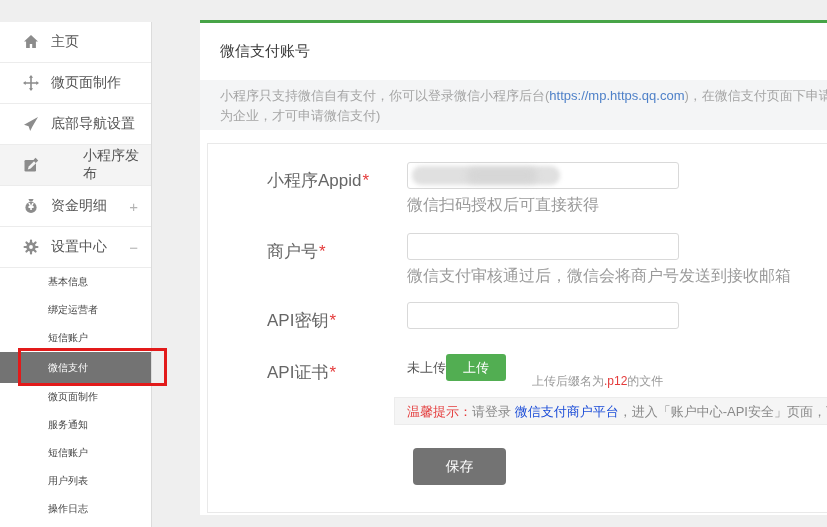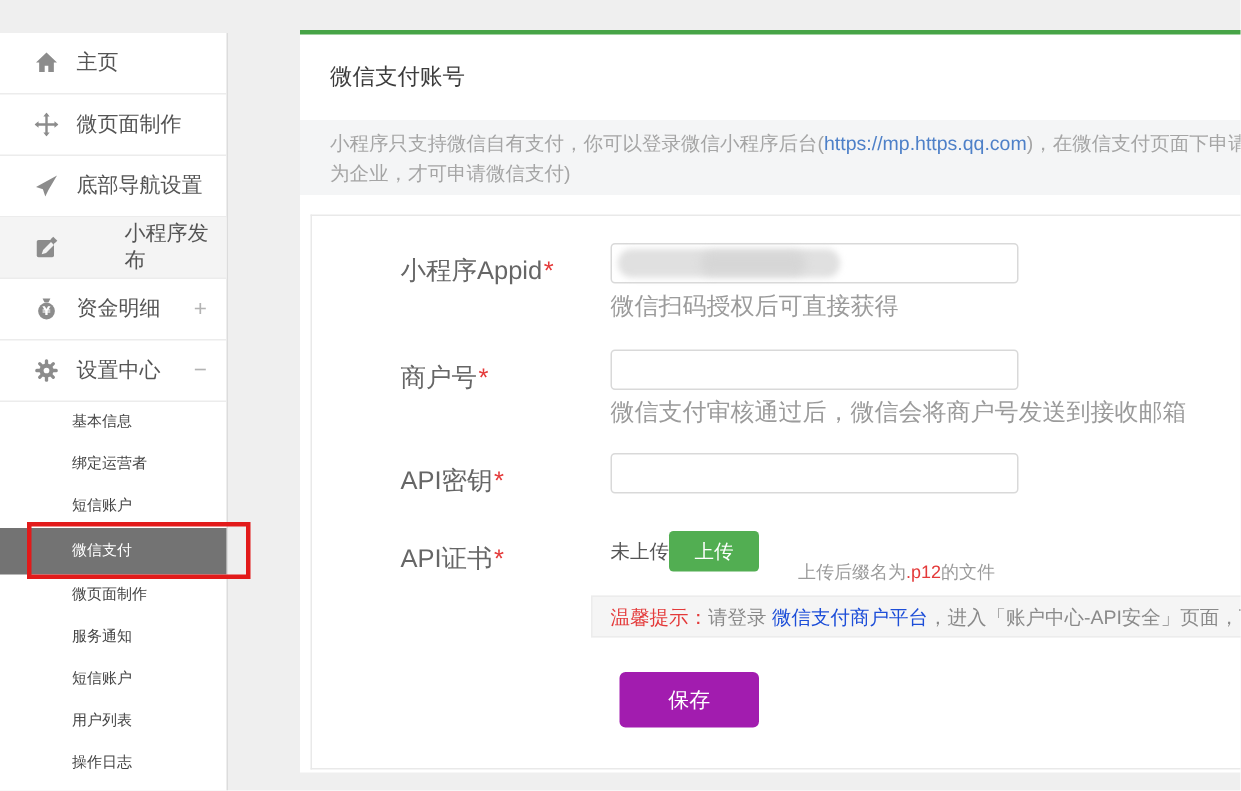--- a/index.html
+++ b/index.html
@@ -94,21 +94,21 @@
   .notice {
     display:inline-block; height:28px; line-height:28px; padding:0 12px;
     background:#f5f5f5; border:1px solid #ececec; font-size:13px; color:#8a8a8a;
     white-space:nowrap;
   }
   .notice .warn { color:#e43a3a; }
   .notice a { color:#1d4ed8; text-decoration:none; }
 
   .save-row { margin-left:205px; margin-top:23px; }
   .save-btn {
-    width:93px; height:37px; background:#a21caf; color:#fff; border:none;
+    width:93px; height:37px; background:#737373; color:#fff; border:none;
     border-radius:4px; font-size:14px; cursor:pointer; font-family:inherit;
   }
 </style>
 </head>
 <body>
 
 <div class="page">
 
   <aside class="sidebar">
 

